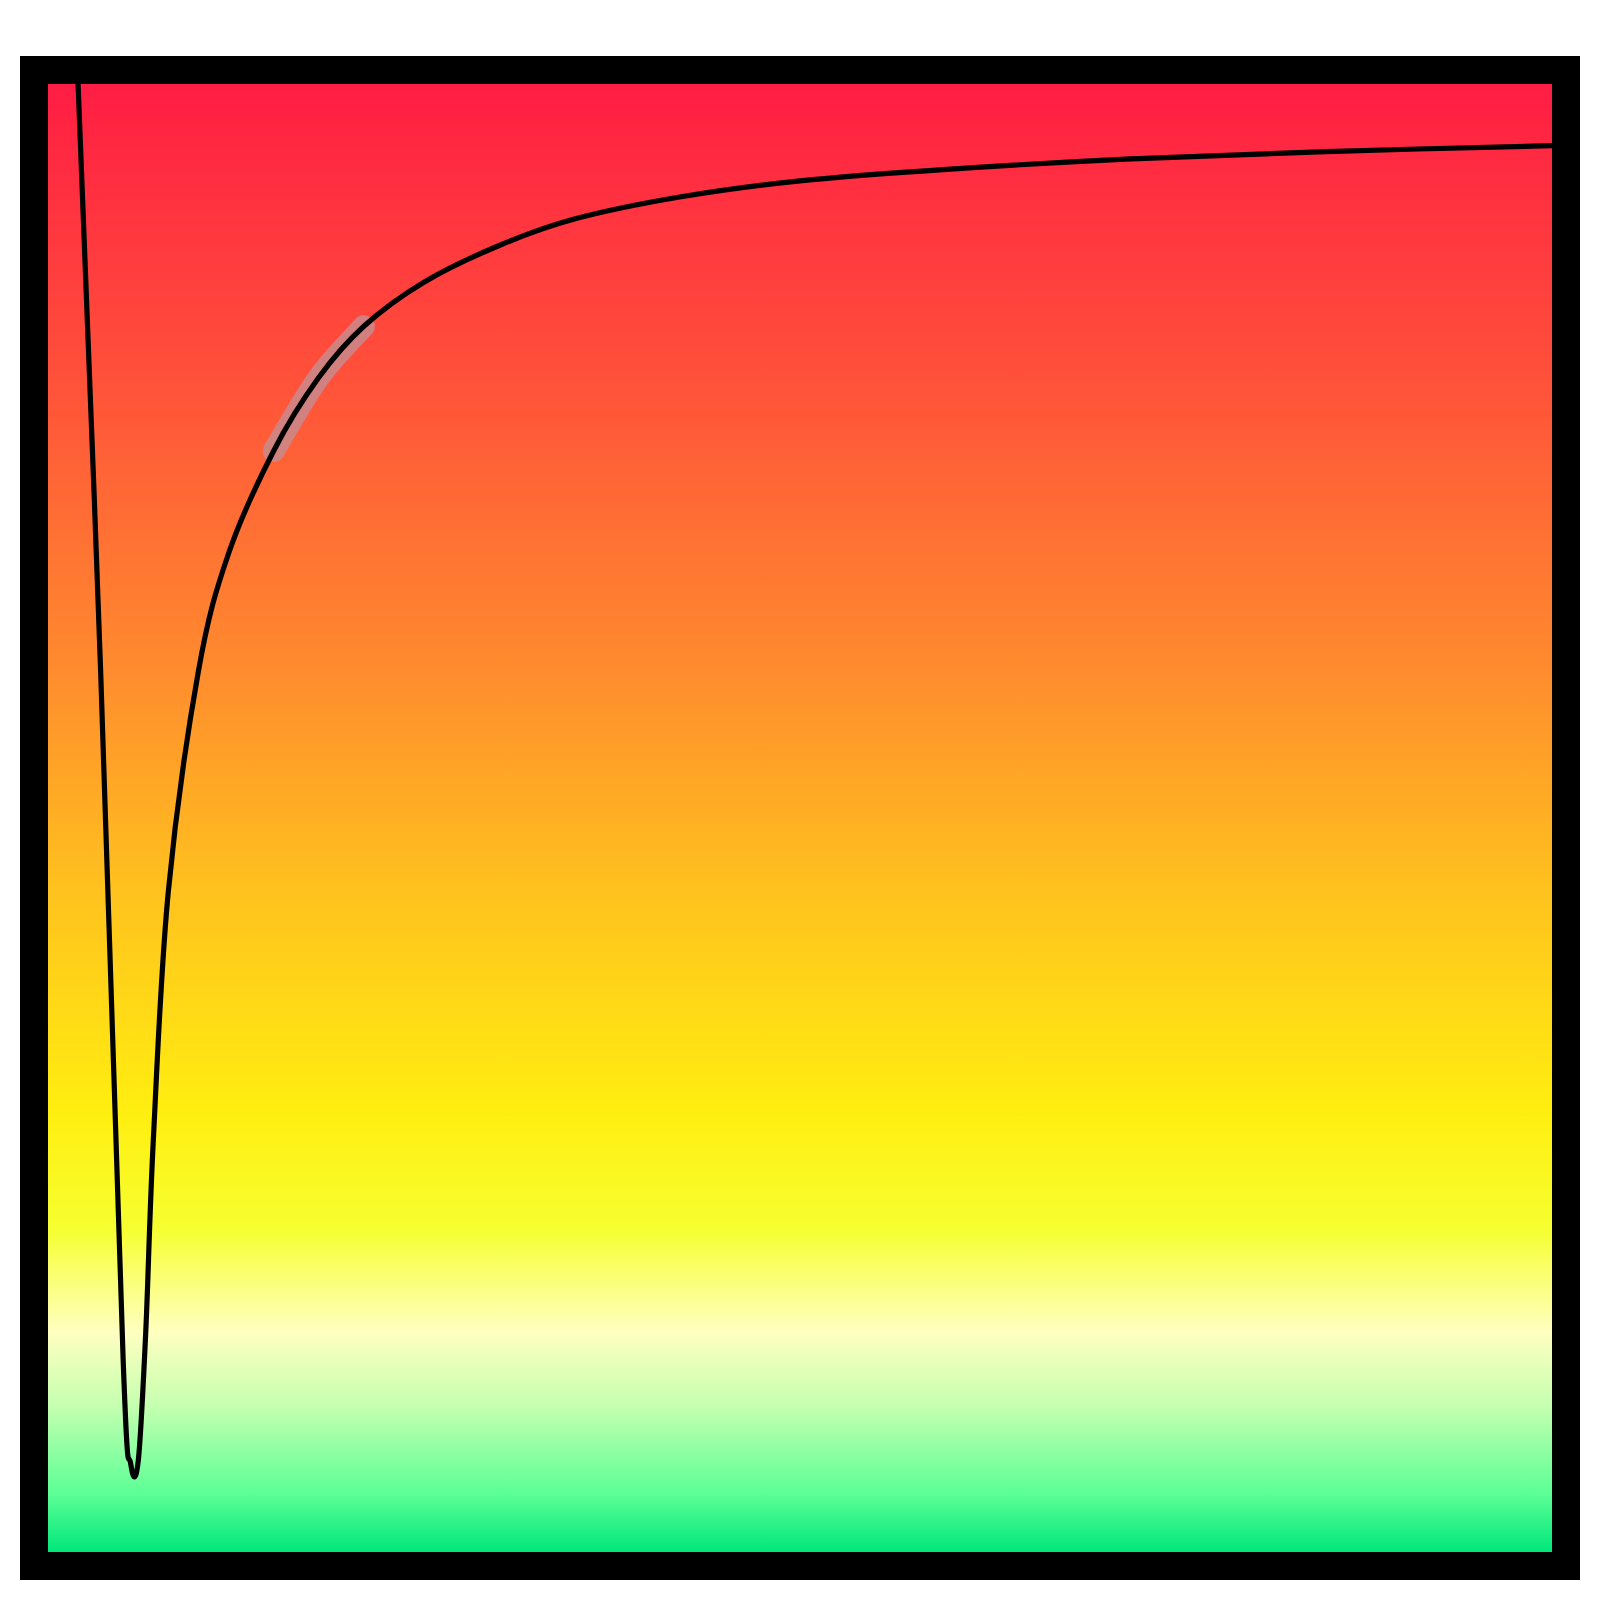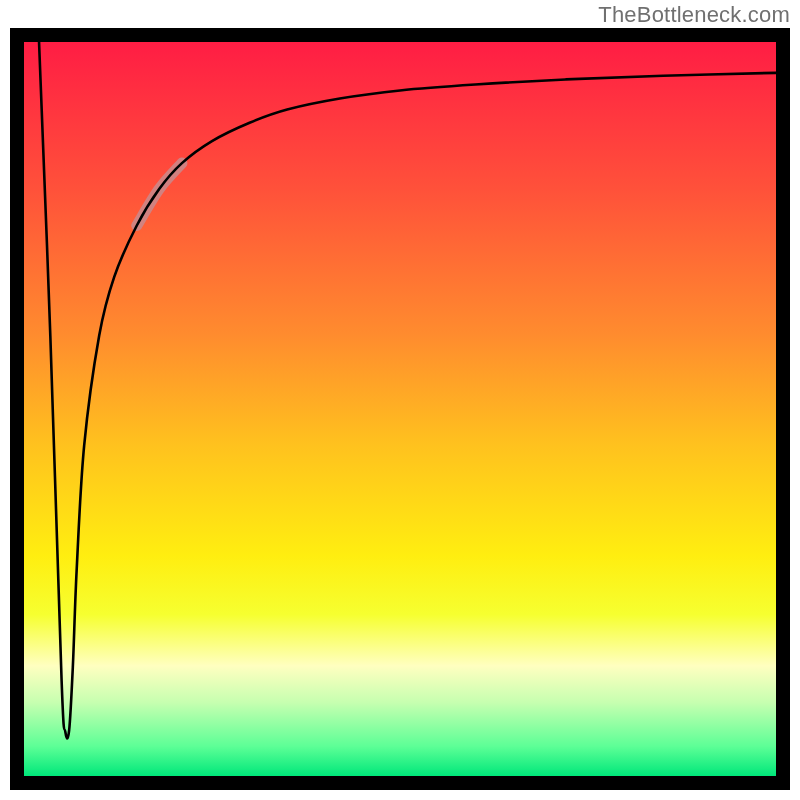--- a/index.html
+++ b/index.html
@@ -29,21 +29,20 @@
     top: 28px;
     width: 780px;
     height: 762px;
   }
   svg { display: block; }
 </style>
 </head>
 <body>
 
 <div class="stage">
-  <div class="attrib">TheBottleneck.com</div>
 
   <div class="plot-box">
     <svg id="chart-svg" width="780" height="762" viewBox="0 0 780 762">
       <defs>
         <linearGradient id="bg-grad" x1="0" y1="0" x2="0" y2="1">
             <stop offset="0%" stop-color="#ff1d44"></stop>
             <stop offset="20%" stop-color="#ff513a"></stop>
             <stop offset="40%" stop-color="#ff8c2e"></stop>
             <stop offset="55.00000000000001%" stop-color="#ffc21e"></stop>
             <stop offset="70%" stop-color="#ffee10"></stop>

